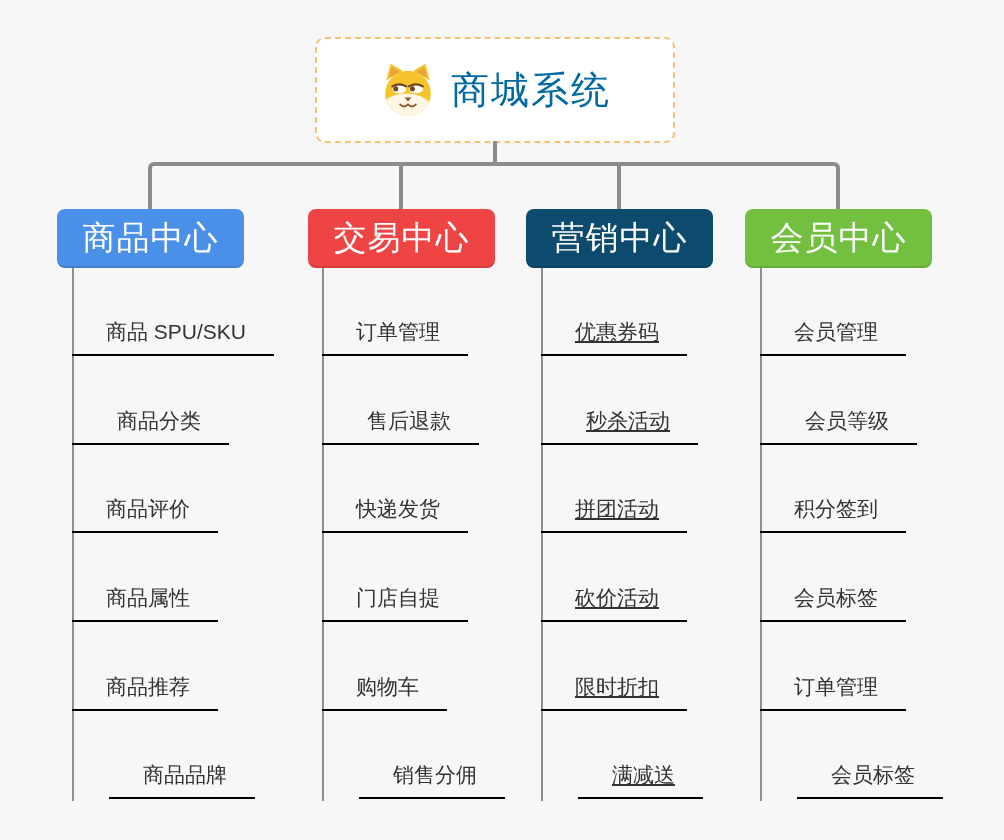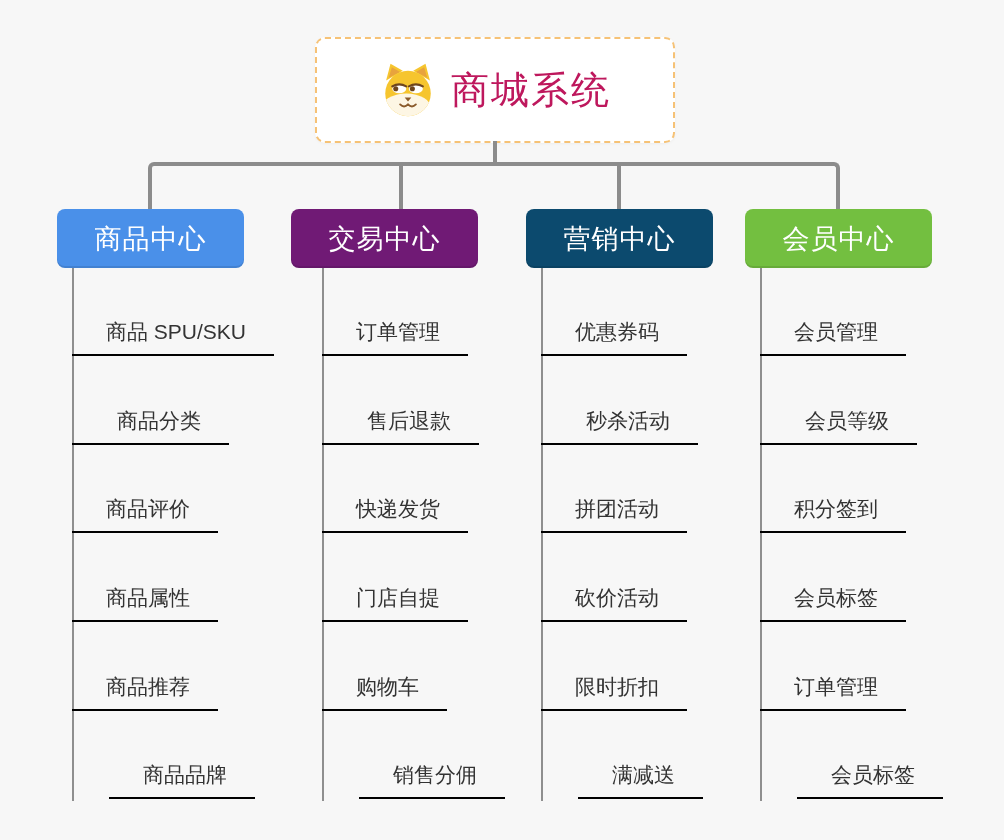--- a/index.html
+++ b/index.html
@@ -15,45 +15,45 @@
   .root-node{
     position:absolute;left:315px;top:37px;width:360px;height:106px;
     background:#ffffff;
     border:2px dashed #f6c276;
     border-radius:10px;
     box-sizing:border-box;
     display:flex;align-items:center;justify-content:center;gap:14px;
     box-shadow:0 1px 3px rgba(0,0,0,0.04);
   }
   .root-title{
-    font-size:38px;color:#be185d;letter-spacing:2px;white-space:nowrap;
+    font-size:38px;color:#0369a1;letter-spacing:2px;white-space:nowrap;
   }
   .root-icon{width:58px;height:56px;flex:0 0 auto;}
 
   
   .conn{position:absolute;background:#8c8c8c;}
   .root-stem{left:493px;top:141px;width:4px;height:23px;}
   .conn-frame{
     position:absolute;left:148px;top:162px;width:692px;height:47px;
     border-top:4px solid #8c8c8c;border-left:4px solid #8c8c8c;border-right:4px solid #8c8c8c;
     border-radius:6px 6px 0 0;box-sizing:border-box;
   }
   .drop-2{left:399px;top:164px;width:4px;height:45px;}
   .drop-3{left:617px;top:164px;width:4px;height:45px;}
 
   
   .branch{
     position:absolute;top:209px;width:187px;height:59px;
     border-radius:8px;
     display:flex;align-items:center;justify-content:center;
-    color:#ffffff;font-size:27px;letter-spacing:1px;
+    color:#ffffff;font-size:33px;letter-spacing:1px;
     box-shadow:inset 0 -2px 0 rgba(0,0,0,0.10);
   }
   .branch-1{left:57px;background:#4a90e9;}
-  .branch-2{left:291px;background:#701a75;}
+  .branch-2{left:308px;background:#ef4444;}
   .branch-3{left:526px;background:#0c4a6e;}
   .branch-4{left:745px;background:#73bf40;}
 
   
   .spine{position:absolute;top:268px;width:2px;height:533px;background:#8f8f8f;}
   .spine-1{left:72px;}
   .spine-2{left:322px;}
   .spine-3{left:541px;}
   .spine-4{left:760px;}
 
@@ -63,21 +63,21 @@
     box-sizing:border-box;
     height:46px;
     display:flex;align-items:flex-end;
     padding:0 28px 8px 34px;
     border-bottom:2px solid #000000;
     font-size:21px;color:#333333;
     white-space:nowrap;width:max-content;
   }
   .col-1{left:72px;}
   .col-2{left:322px;}
-  .col-3{left:541px;}
+  .col-3{left:541px;text-decoration:underline;}
   .col-4{left:760px;}
   .row-1{top:310px;}
   .row-2{top:399px;padding-left:45px;}
   .row-3{top:487px;}
   .row-4{top:576px;}
   .row-5{top:665px;}
   .row-6{top:753px;margin-left:37px;}
 </style>
 </head>
 <body>

